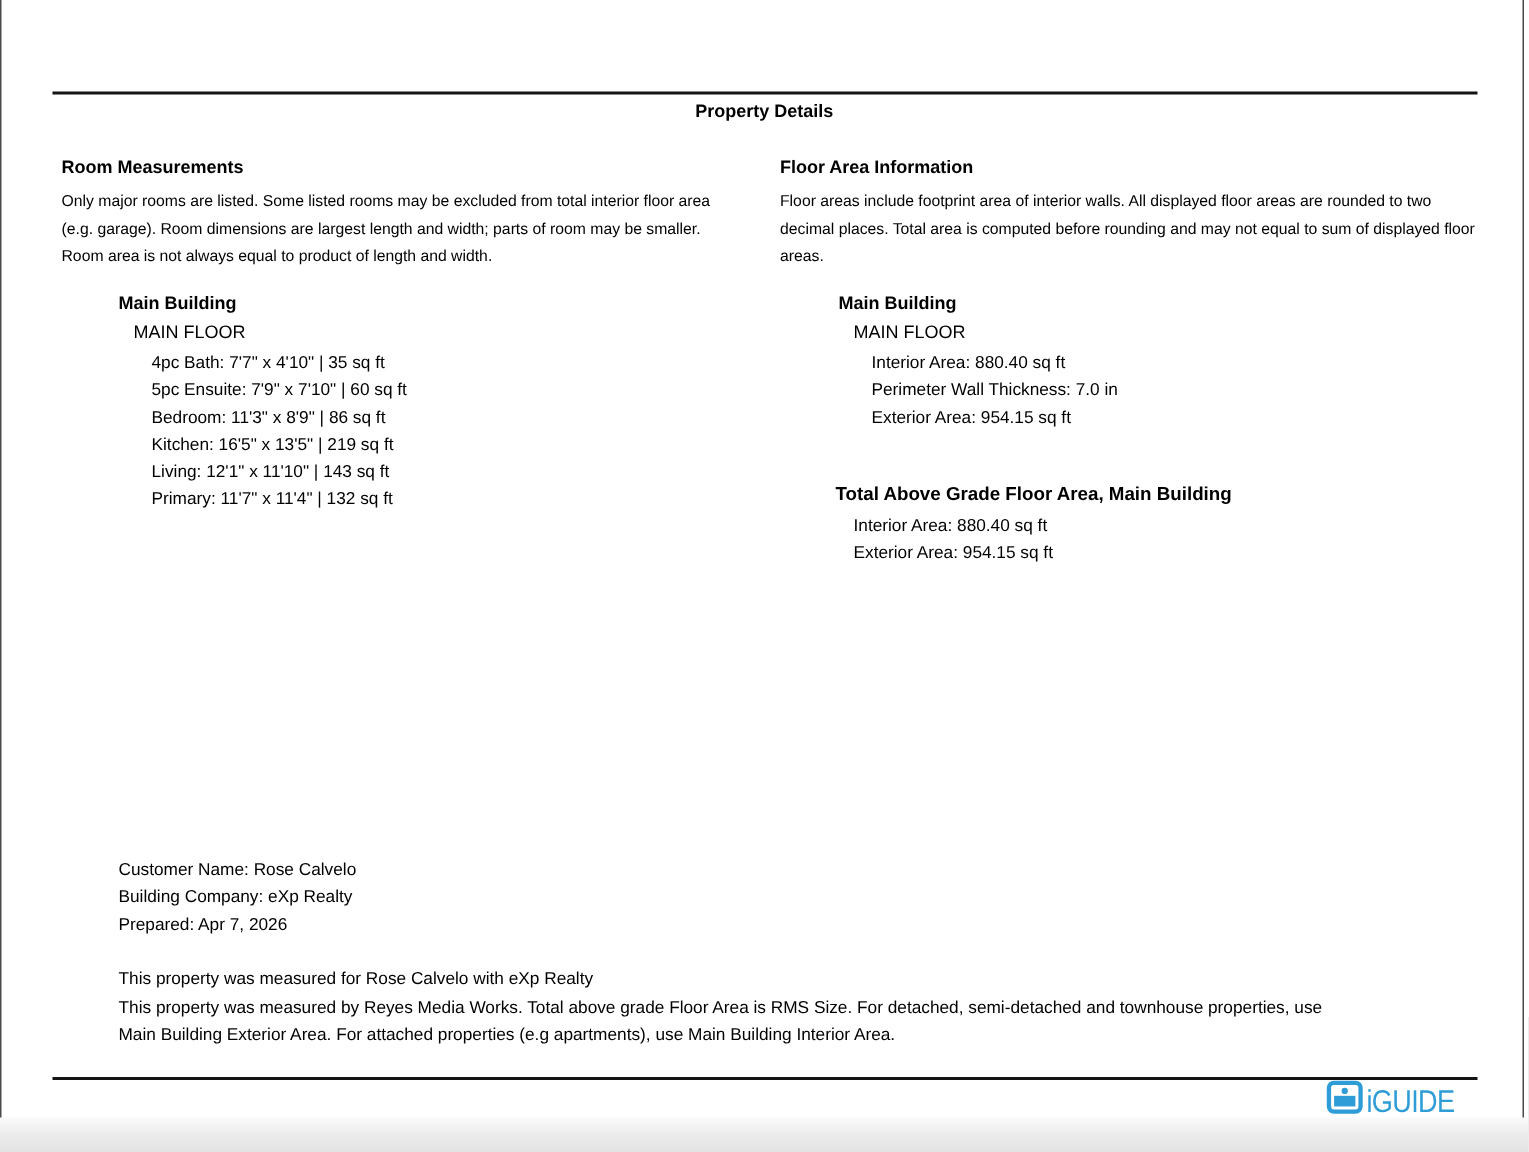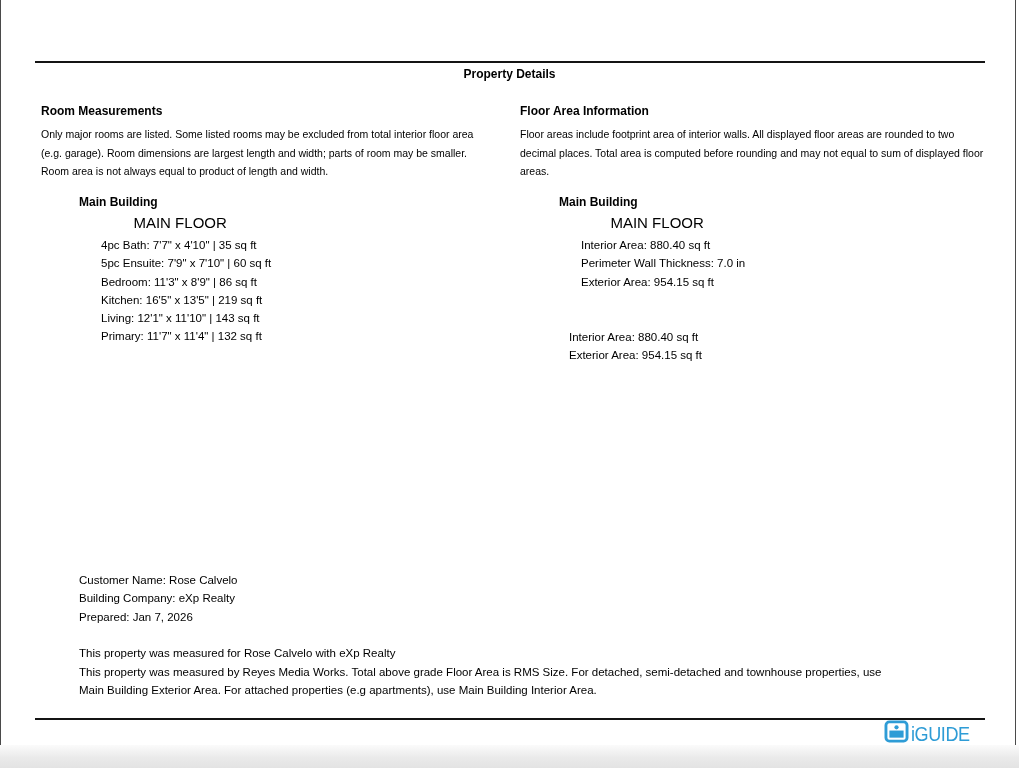--- a/index.html
+++ b/index.html
@@ -26,21 +26,21 @@
   .col{position:absolute;top:104px;}
   .col.left{left:41px;width:452px;}
   .col.right{left:520px;width:468px;}
   .col-heading{font-size:12px;font-weight:bold;margin:0 0 7px 0;}
   .col-desc{font-size:10.5px;line-height:18.6px;}
 
   .building{position:absolute;}
   .building.left{left:79px;top:195px;}
   .building.right{left:559px;top:195px;}
   .bname{font-size:12px;font-weight:bold;}
-  .bfloor{font-size:15px;margin:5px 0 0 10px;text-align:center;}
+  .bfloor{font-size:12px;margin:5px 0 0 10px;}
   .blist{margin:5px 0 0 22px;font-size:11.5px;line-height:18.3px;}
   .blist div{white-space:nowrap;}
 
   .total-block{position:absolute;left:557px;top:322px;}
   .total-heading{font-size:12.5px;font-weight:bold;}
   .total-list{margin:6px 0 0 12px;font-size:11.5px;line-height:18.3px;}
 
   .customer-block{position:absolute;left:79px;top:571px;font-size:11.5px;line-height:18.3px;}
   .notes-block{position:absolute;left:79px;top:644px;width:818px;font-size:11.5px;line-height:18.7px;}
 
@@ -93,30 +93,31 @@
     <div class="bname">Main Building</div>
     <div class="bfloor">MAIN FLOOR</div>
     <div class="blist">
       <div>Interior Area: 880.40 sq ft</div>
       <div>Perimeter Wall Thickness: 7.0 in</div>
       <div>Exterior Area: 954.15 sq ft</div>
     </div>
   </div>
 
   <div class="total-block">
+    <div class="total-heading">Total Above Grade Floor Area, Main Building</div>
     <div class="total-list">
       <div>Interior Area: 880.40 sq ft</div>
       <div>Exterior Area: 954.15 sq ft</div>
     </div>
   </div>
 
   <div class="customer-block">
     <div>Customer Name: Rose Calvelo</div>
     <div>Building Company: eXp Realty</div>
-    <div>Prepared: Jan 7, 2026</div>
+    <div>Prepared: Apr 7, 2026</div>
   </div>
 
   <div class="notes-block">
     <div>This property was measured for Rose Calvelo with eXp Realty</div>
     <div>This property was measured by Reyes Media Works. Total above grade Floor Area is RMS Size. For detached, semi-detached and townhouse properties, use Main Building Exterior Area. For attached properties (e.g apartments), use Main Building Interior Area.</div>
   </div>
 
   <div class="rule bottom"></div>
 
   <div class="logo">

